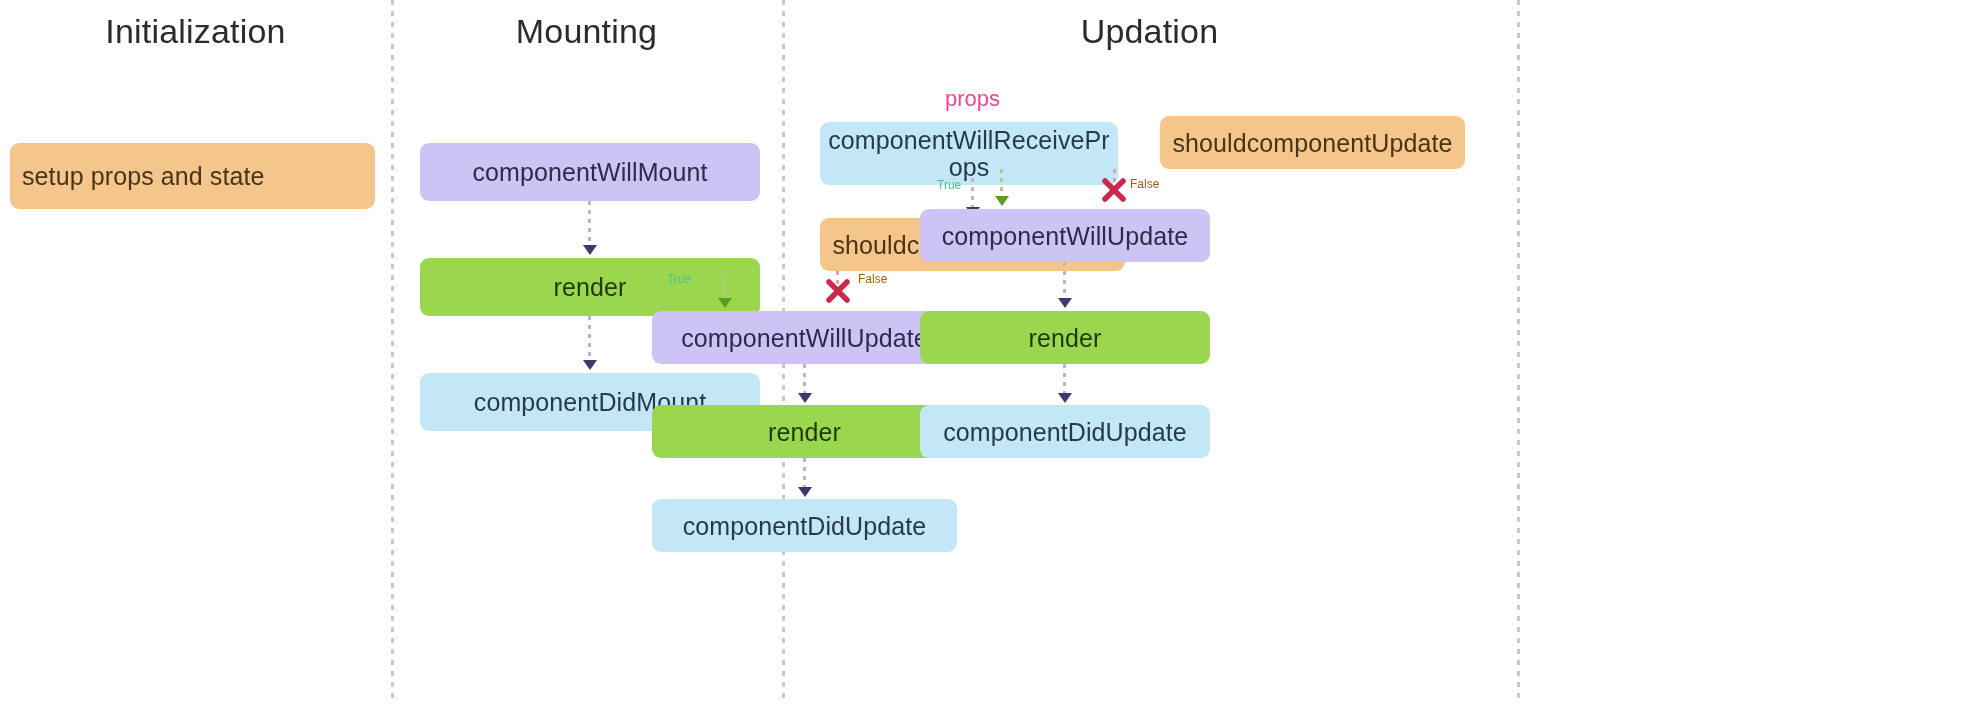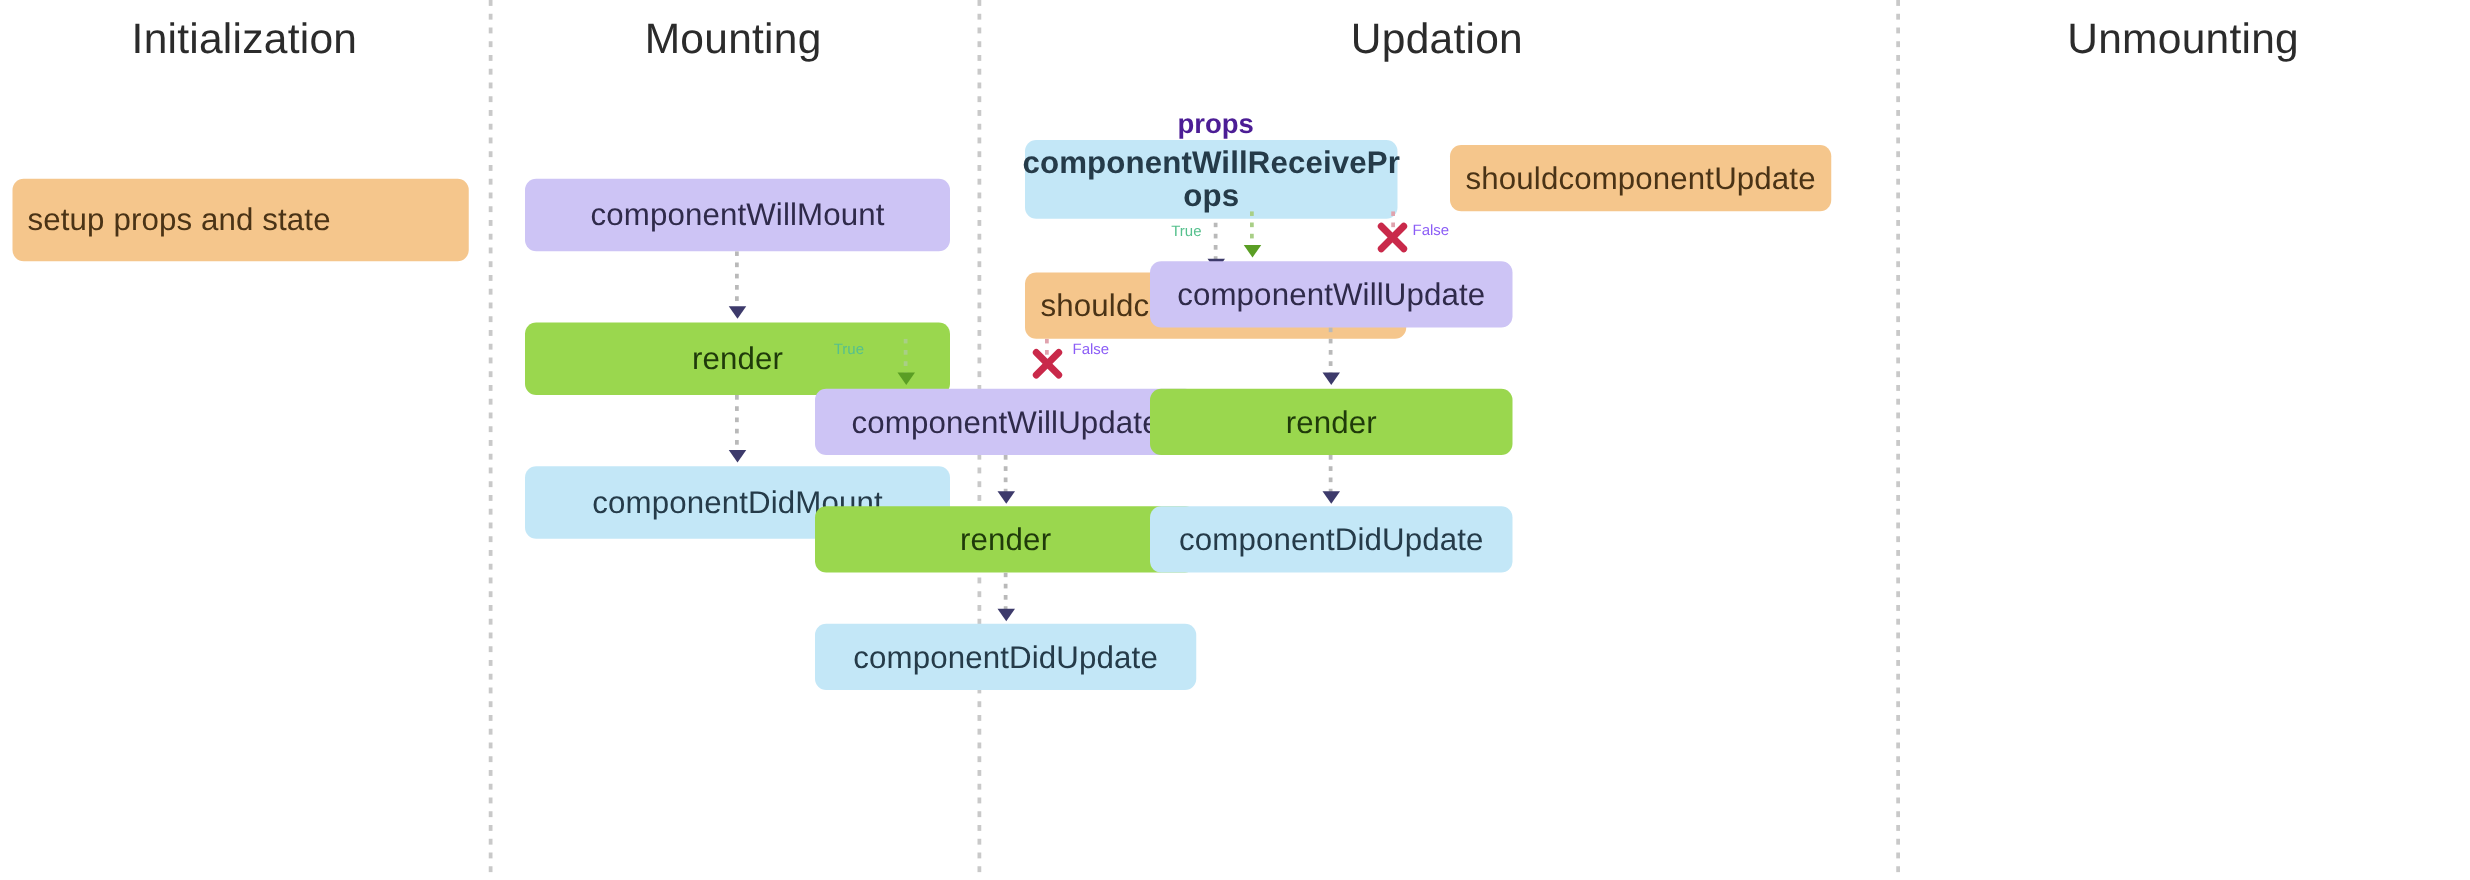--- a/index.html
+++ b/index.html
@@ -42,22 +42,22 @@
     font-weight: 400;
     color: #2b2b2b;
     text-align: center;
     letter-spacing: 0.2px;
     white-space: nowrap;
   }
 
   .sub-title {
     position: absolute;
     font-size: 22px;
-    font-weight: 700;
-    color: #4c1d95;
+    font-weight: 400;
+    color: #ec4899;
     text-align: center;
     white-space: nowrap;
   }
 
   
   .node {
     position: absolute;
     box-sizing: border-box;
     border-radius: 9px;
     display: flex;
@@ -111,21 +111,21 @@
   }
   .arrowhead.green-head { border-top-color: #5a9e24; }
 
   
   .branch-label {
     position: absolute;
     font-size: 12px;
     white-space: nowrap;
   }
   .branch-label.true-label  { color: #56c08d; }
-  .branch-label.false-label { color: #8b5cf6; text-align: center; }
+  .branch-label.false-label { color: #a16207; text-align: center; }
 
   .x-icon {
     position: absolute;
     width: 30px;
     height: 30px;
   }
 </style>
 </head>
 <body>
 
@@ -134,40 +134,39 @@
   <div class="divider" style="left:391px;"></div>
   <div class="divider" style="left:782px;"></div>
   <div class="divider" style="left:1517px;"></div>
 
   <div class="col-title" style="left:391px; top:12px; width:391px;">Mounting</div>
 
   <div class="col-title" style="left:0px; top:12px; width:391px;">Initialization</div>
 
   <div class="col-title" style="left:782px; top:12px; width:735px;">Updation</div>
 
-  <div class="col-title" style="left:1517px; top:12px; width:459px;">Unmounting</div>
 
   <div class="sub-title" style="left:820px; top:86px; width:305px;">props</div>
 
 
   <div class="node orange left-align" style="left:10px; top:143px; width:365px; height:66px;">setup props and state</div>
 
   <div class="node purple" style="left:420px; top:143px; width:340px; height:58px;">componentWillMount</div>
 
   <div class="connector" style="left:588px; top:201px; height:49px;"></div>
   <div class="arrowhead" style="left:583px; top:245px;"></div>
 
   <div class="node green" style="left:420px; top:258px; width:340px; height:58px;">render</div>
 
   <div class="connector" style="left:588px; top:316px; height:49px;"></div>
   <div class="arrowhead" style="left:583px; top:360px;"></div>
 
   <div class="node blue" style="left:420px; top:373px; width:340px; height:58px;">componentDidMount</div>
 
-  <div class="node blue" style="left:820px; top:112px; width:298px; height:63px; line-height:1.05;font-weight:bold;">componentWillReceivePr ops</div>
+  <div class="node blue" style="left:820px; top:122px; width:298px; height:63px; line-height:1.05;">componentWillReceivePr ops</div>
 
   <div class="connector" style="left:971px; top:178px; height:34px;"></div>
   <div class="arrowhead" style="left:966px; top:207px;"></div>
 
   <div class="node orange" style="left:820px; top:218px; width:305px; height:53px;">shouldcomponentUpdate</div>
 
   <div class="connector green-line" style="left:723px; top:271px; height:31px;"></div>
   <div class="arrowhead green-head" style="left:718px; top:298px;"></div>
   <div class="branch-label true-label" style="left:667px; top:272px;">True</div>
 

